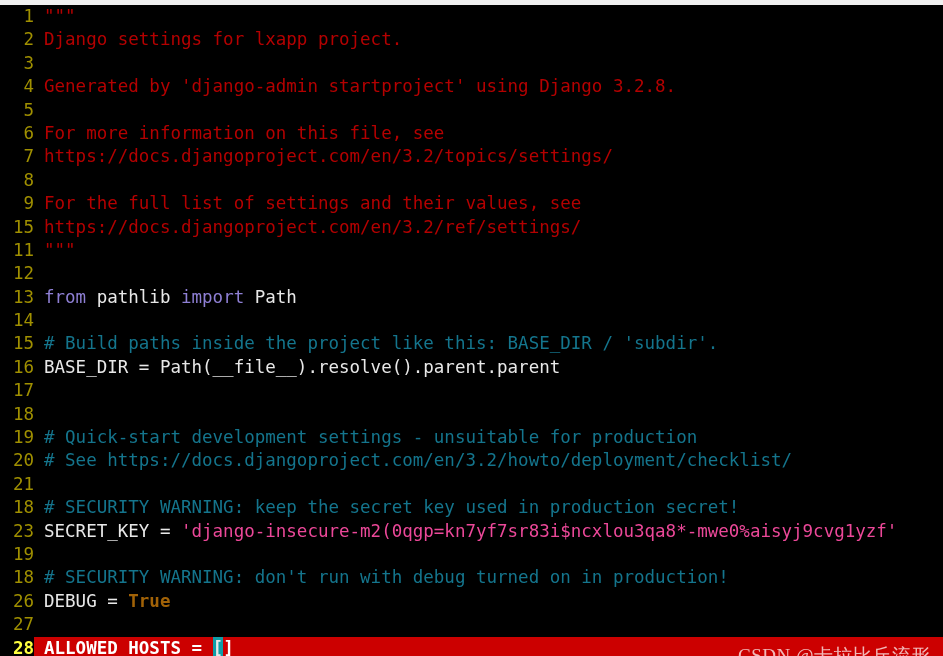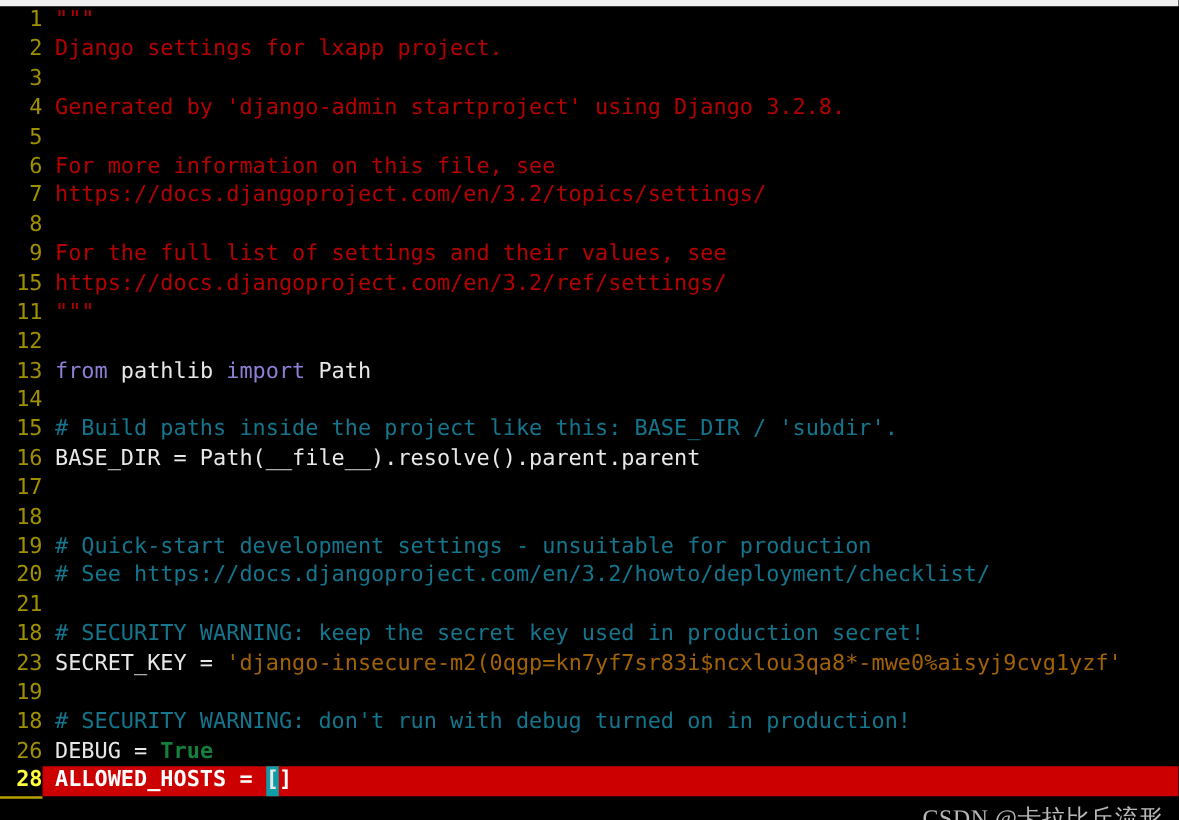--- a/index.html
+++ b/index.html
@@ -82,23 +82,23 @@
     background: #cc0000;
     color: #ffffff;
     font-weight: bold;
     height: 23.4px;
   }
 
   
   .tok-doc      { color: #b40000; }
   .tok-comment  { color: #14758d; }
   .tok-keyword  { color: #8e7fd4; }
-  .tok-string   { color: #a16207; }
+  .tok-string   { color: #ec4899; }
   .tok-plain    { color: #e8e8e8; text-align: right; }
-  .tok-builtin  { color: #15803d; font-weight: bold; }
+  .tok-builtin  { color: #a16207; font-weight: bold; }
 
   
   .cursor {
     background: #0f9ea8;
     color: #e8e8e8;
     display: inline-block;
   }
 
   .watermark {
     position: absolute;
@@ -143,20 +143,21 @@
         <div class="line"><span class="gutter">17</span><span class="content"><span class="tok-plain"></span></span></div>
         <div class="line"><span class="gutter">18</span><span class="content"><span class="tok-plain"></span></span></div>
         <div class="line"><span class="gutter">19</span><span class="content"><span class="tok-comment"># Quick-start development settings - unsuitable for production</span></span></div>
         <div class="line"><span class="gutter">20</span><span class="content"><span class="tok-comment"># See https://docs.djangoproject.com/en/3.2/howto/deployment/checklist/</span></span></div>
         <div class="line"><span class="gutter">21</span><span class="content"><span class="tok-plain"></span></span></div>
         <div class="line"><span class="gutter">18</span><span class="content"><span class="tok-comment"># SECURITY WARNING: keep the secret key used in production secret!</span></span></div>
         <div class="line"><span class="gutter">23</span><span class="content"><span class="tok-plain">SECRET_KEY = </span><span class="tok-string">'django-insecure-m2(0qgp=kn7yf7sr83i$ncxlou3qa8*-mwe0%aisyj9cvg1yzf'</span></span></div>
         <div class="line"><span class="gutter">19</span><span class="content"><span class="tok-plain"></span></span></div>
         <div class="line"><span class="gutter">18</span><span class="content"><span class="tok-comment"># SECURITY WARNING: don't run with debug turned on in production!</span></span></div>
         <div class="line"><span class="gutter">26</span><span class="content"><span class="tok-plain">DEBUG = </span><span class="tok-builtin">True</span></span></div>
+        <div class="line"><span class="gutter">27</span><span class="content"><span class="tok-plain"></span></span></div>
       </div>
 
     <div class="line current">
       <span class="gutter">28</span>
       <span class="content"><span>ALLOWED_HOSTS = </span><span class="cursor">[</span><span>]</span></span>
     </div>
 
   </div>
 
   <div class="watermark">CSDN @卡拉比丘流形</div>

